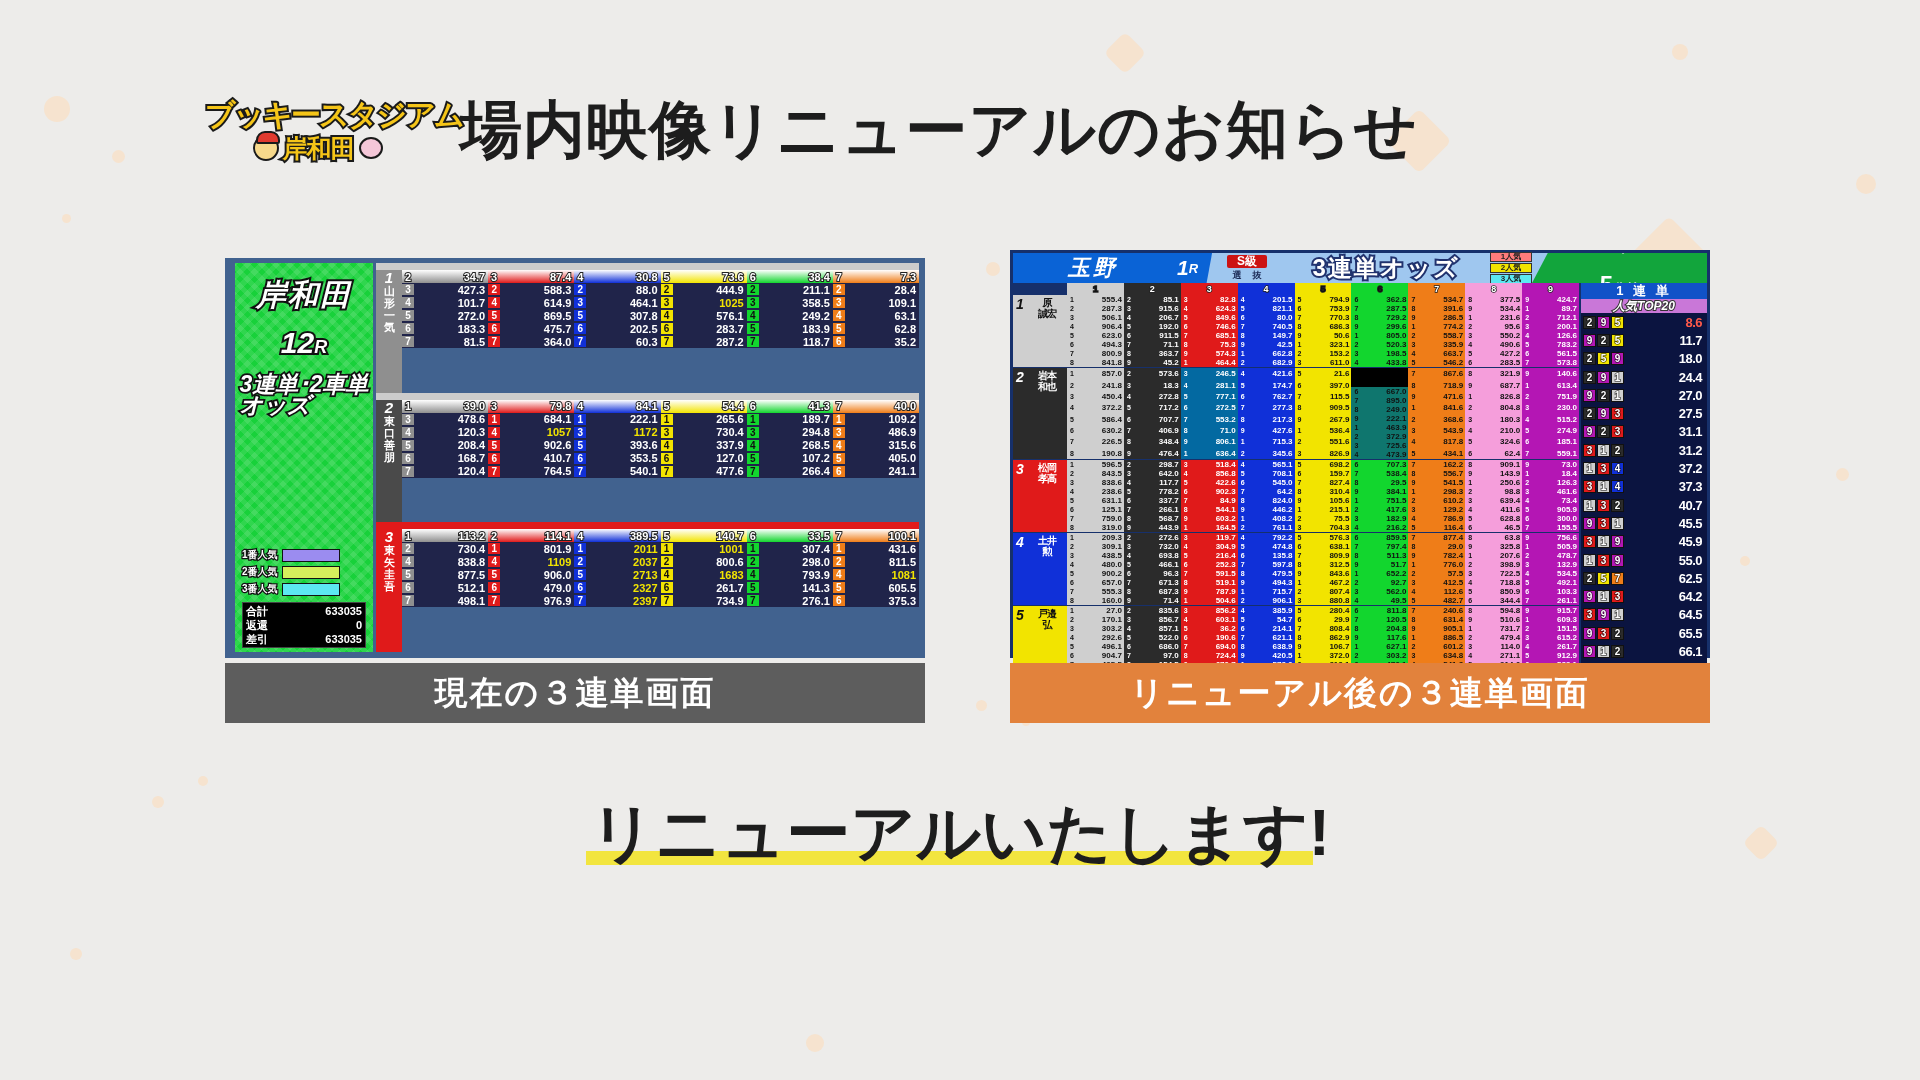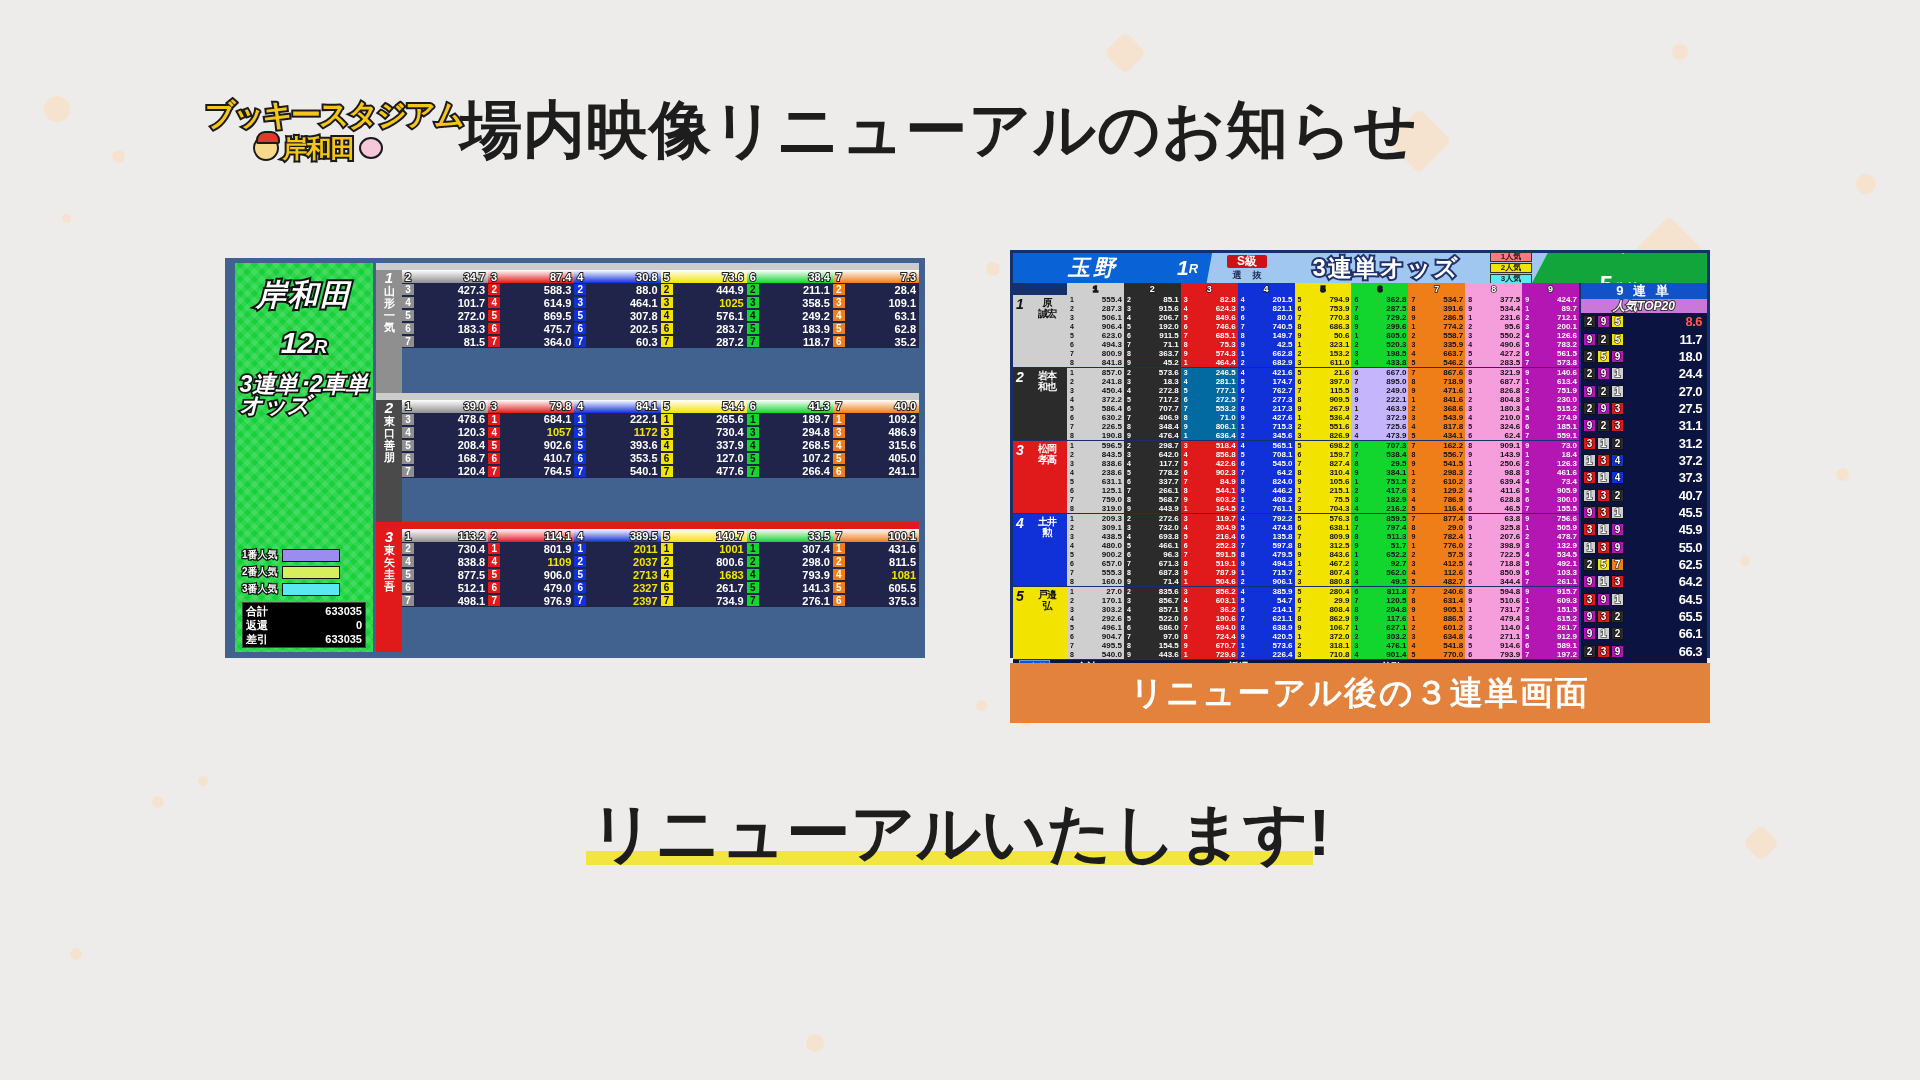--- a/index.html
+++ b/index.html
@@ -769,20 +769,21 @@
                     <span class="k" style="background:#ef7d18;color:#fff">6</span>
                     <span class="v" style="color:#fff">375.3</span>
                   </div>
                 </div>
               </div>
             </div>
           </div>
         </div>
     </div>
   </div>
+  <div class="cap" id="cap-left">現在の３連単画面</div>
 
   <div id="panel-right">
     <div class="scr-right">
       <div class="rt-top">
         <div class="rt-venue">玉野</div>
         <div class="rt-race">
           <span>1</span>
             <small>R</small>
         </div>
         <div class="rt-class">
@@ -1301,21 +1302,21 @@
                   </div>
                   <div class="rt-rw">
                     <span class="kk" style="color:#111">2</span>
                     <span class="vv" style="color:#111">551.6</span>
                   </div>
                   <div class="rt-rw">
                     <span class="kk" style="color:#111">3</span>
                     <span class="vv" style="color:#111">826.9</span>
                   </div>
                 </div>
-                <div class="rt-cg" style="background: #c4b5fd;">
+                <div class="rt-cg" style="background: #0f766e; margin-top: 19px;">
                   <div class="rt-rw">
                     <span class="kk" style="color:#111">6</span>
                     <span class="vv" style="color:#111">667.0</span>
                   </div>
                   <div class="rt-rw">
                     <span class="kk" style="color:#111">7</span>
                     <span class="vv" style="color:#111">895.0</span>
                   </div>
                   <div class="rt-rw">
                     <span class="kk" style="color:#111">8</span>
@@ -2383,21 +2384,21 @@
                   </div>
                   <div class="rt-rw">
                     <span class="kk" style="color:#fff">7</span>
                     <span class="vv" style="color:#fff">197.2</span>
                   </div>
                 </div>
               </div>
             </div>
           </div>
         <div class="rt-side">
-          <div class="rt-side-h1">9 連 単</div>
+          <div class="rt-side-h1">1 連 単</div>
           <div class="rt-side-h2">人気TOP20</div>
           <div class="rt-side-list" id="rt-side-list">
               <div class="rt-sr">
                 <span class="trio">
                   <i style="background:#2b2b2b">2</i>
                   <i style="background:#b416b4">9</i>
                   <i style="background:#f2e400">5</i>
                 </span>
                 <span class="od" style="color:#ff5a4a">8.6</span>
               </div>

